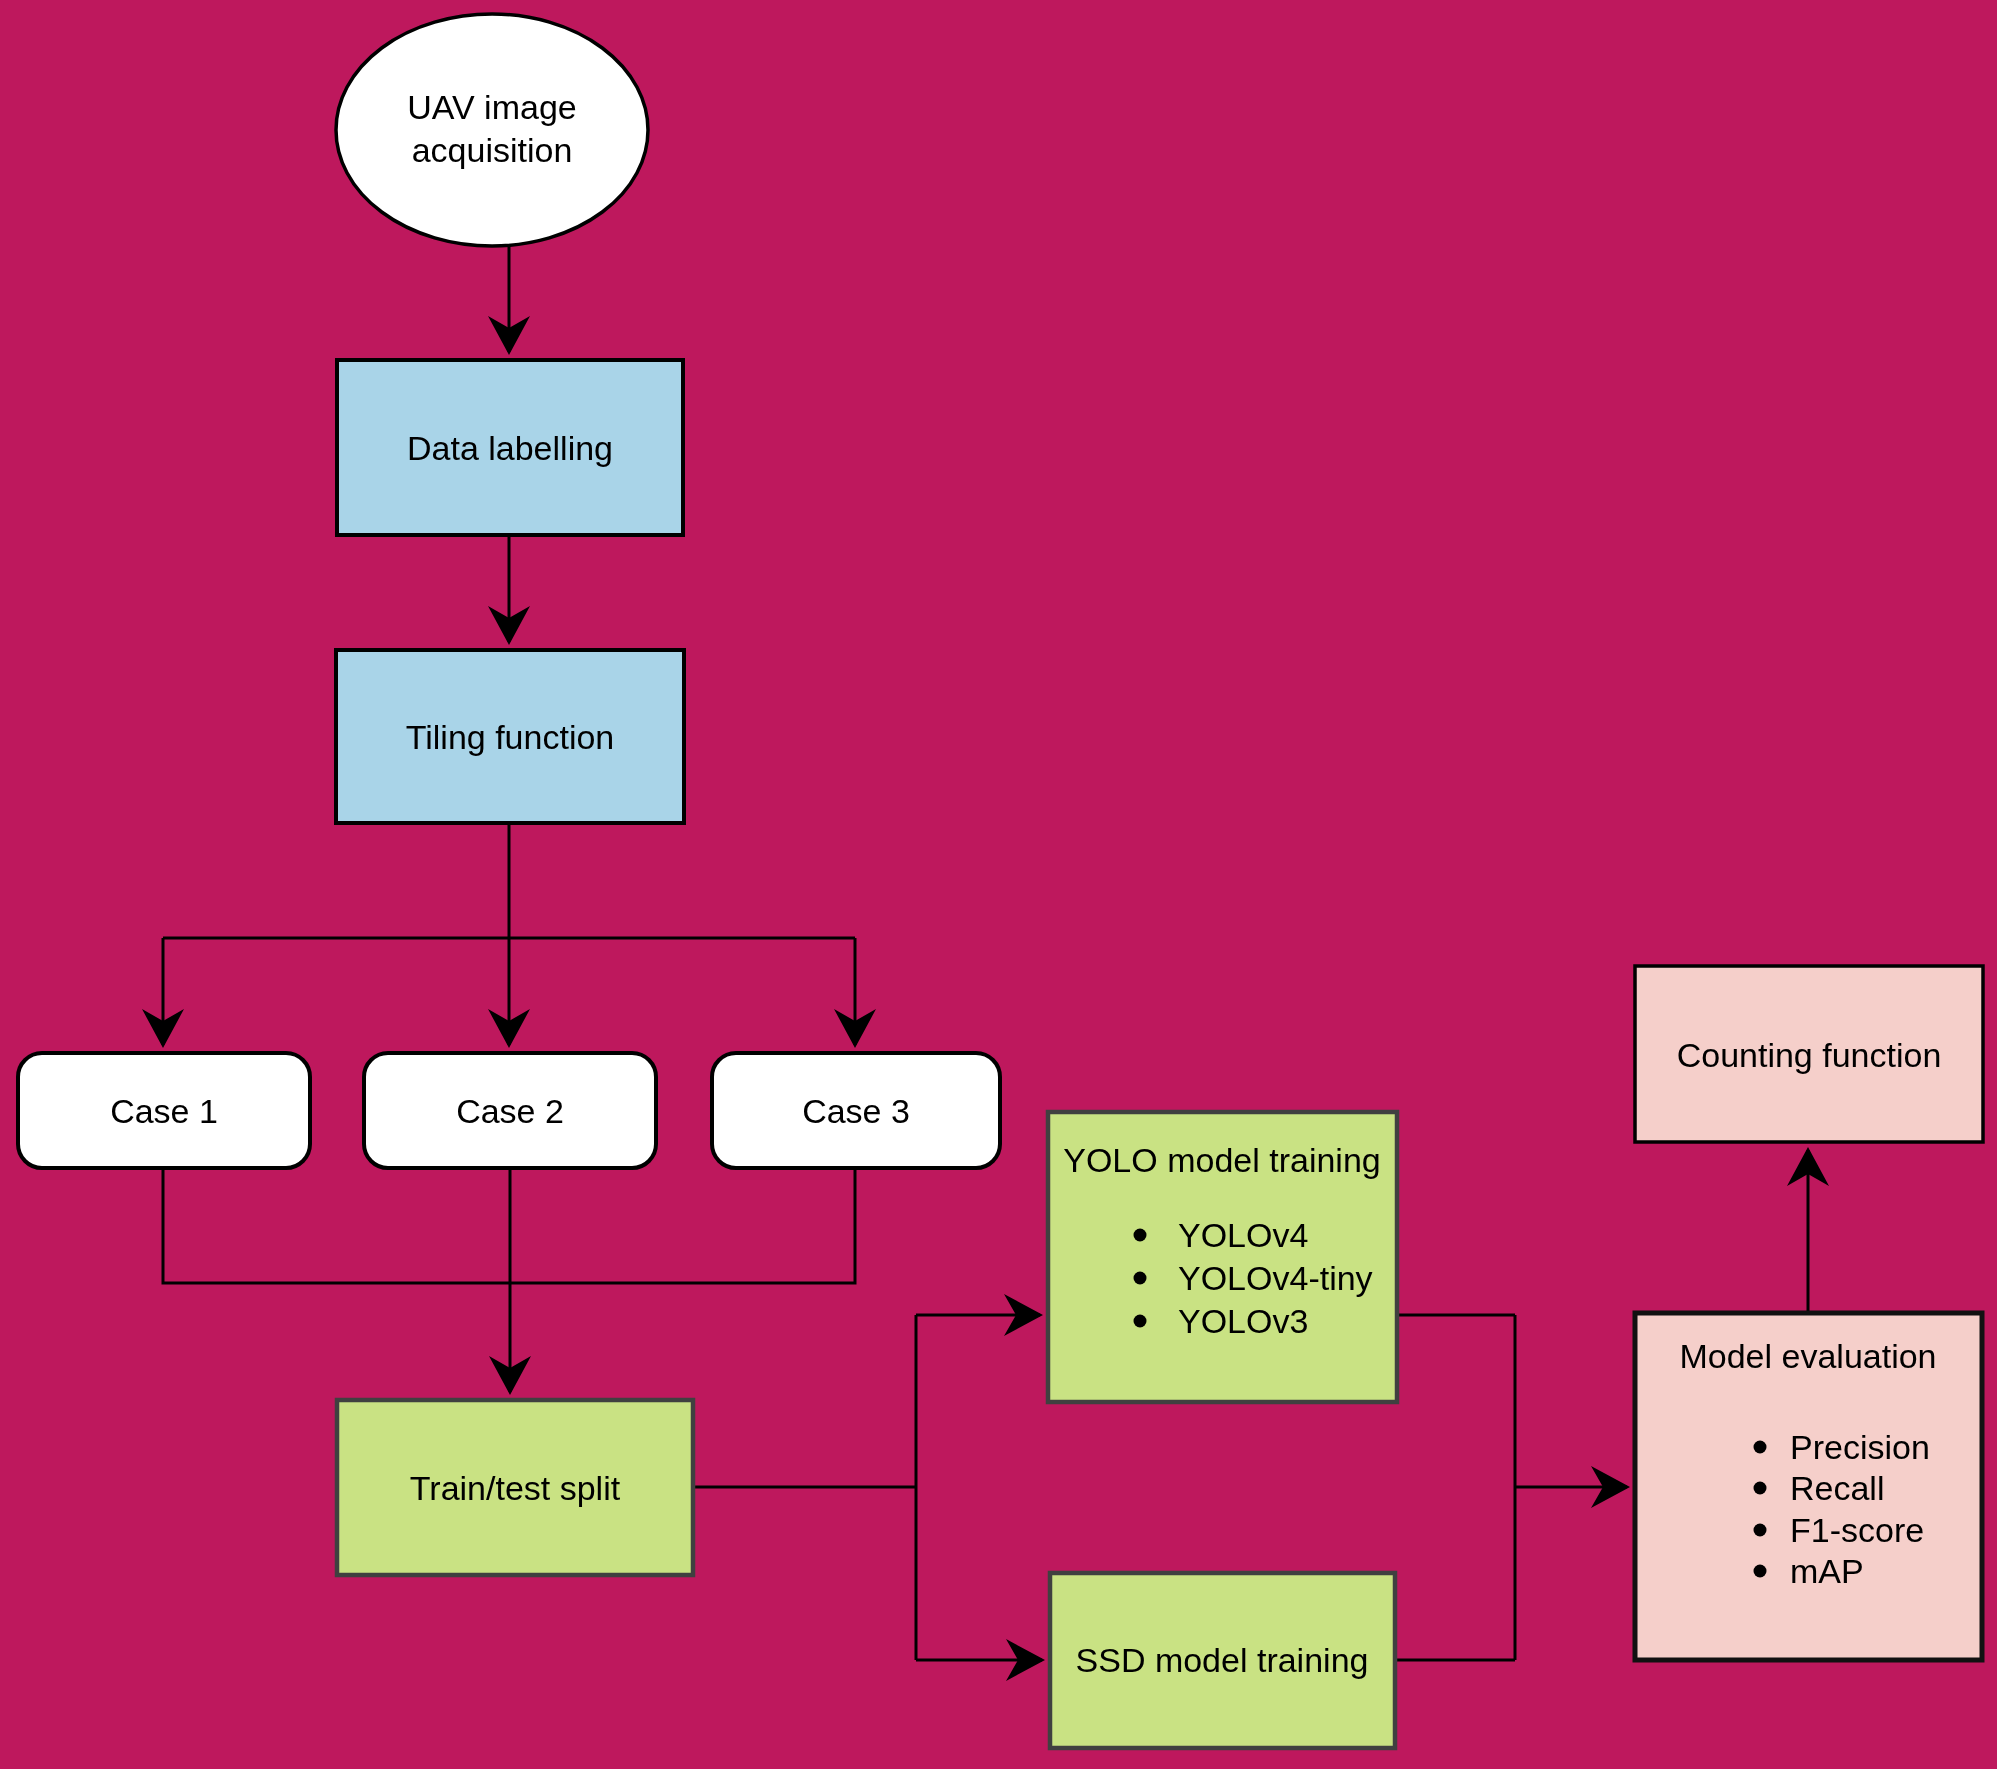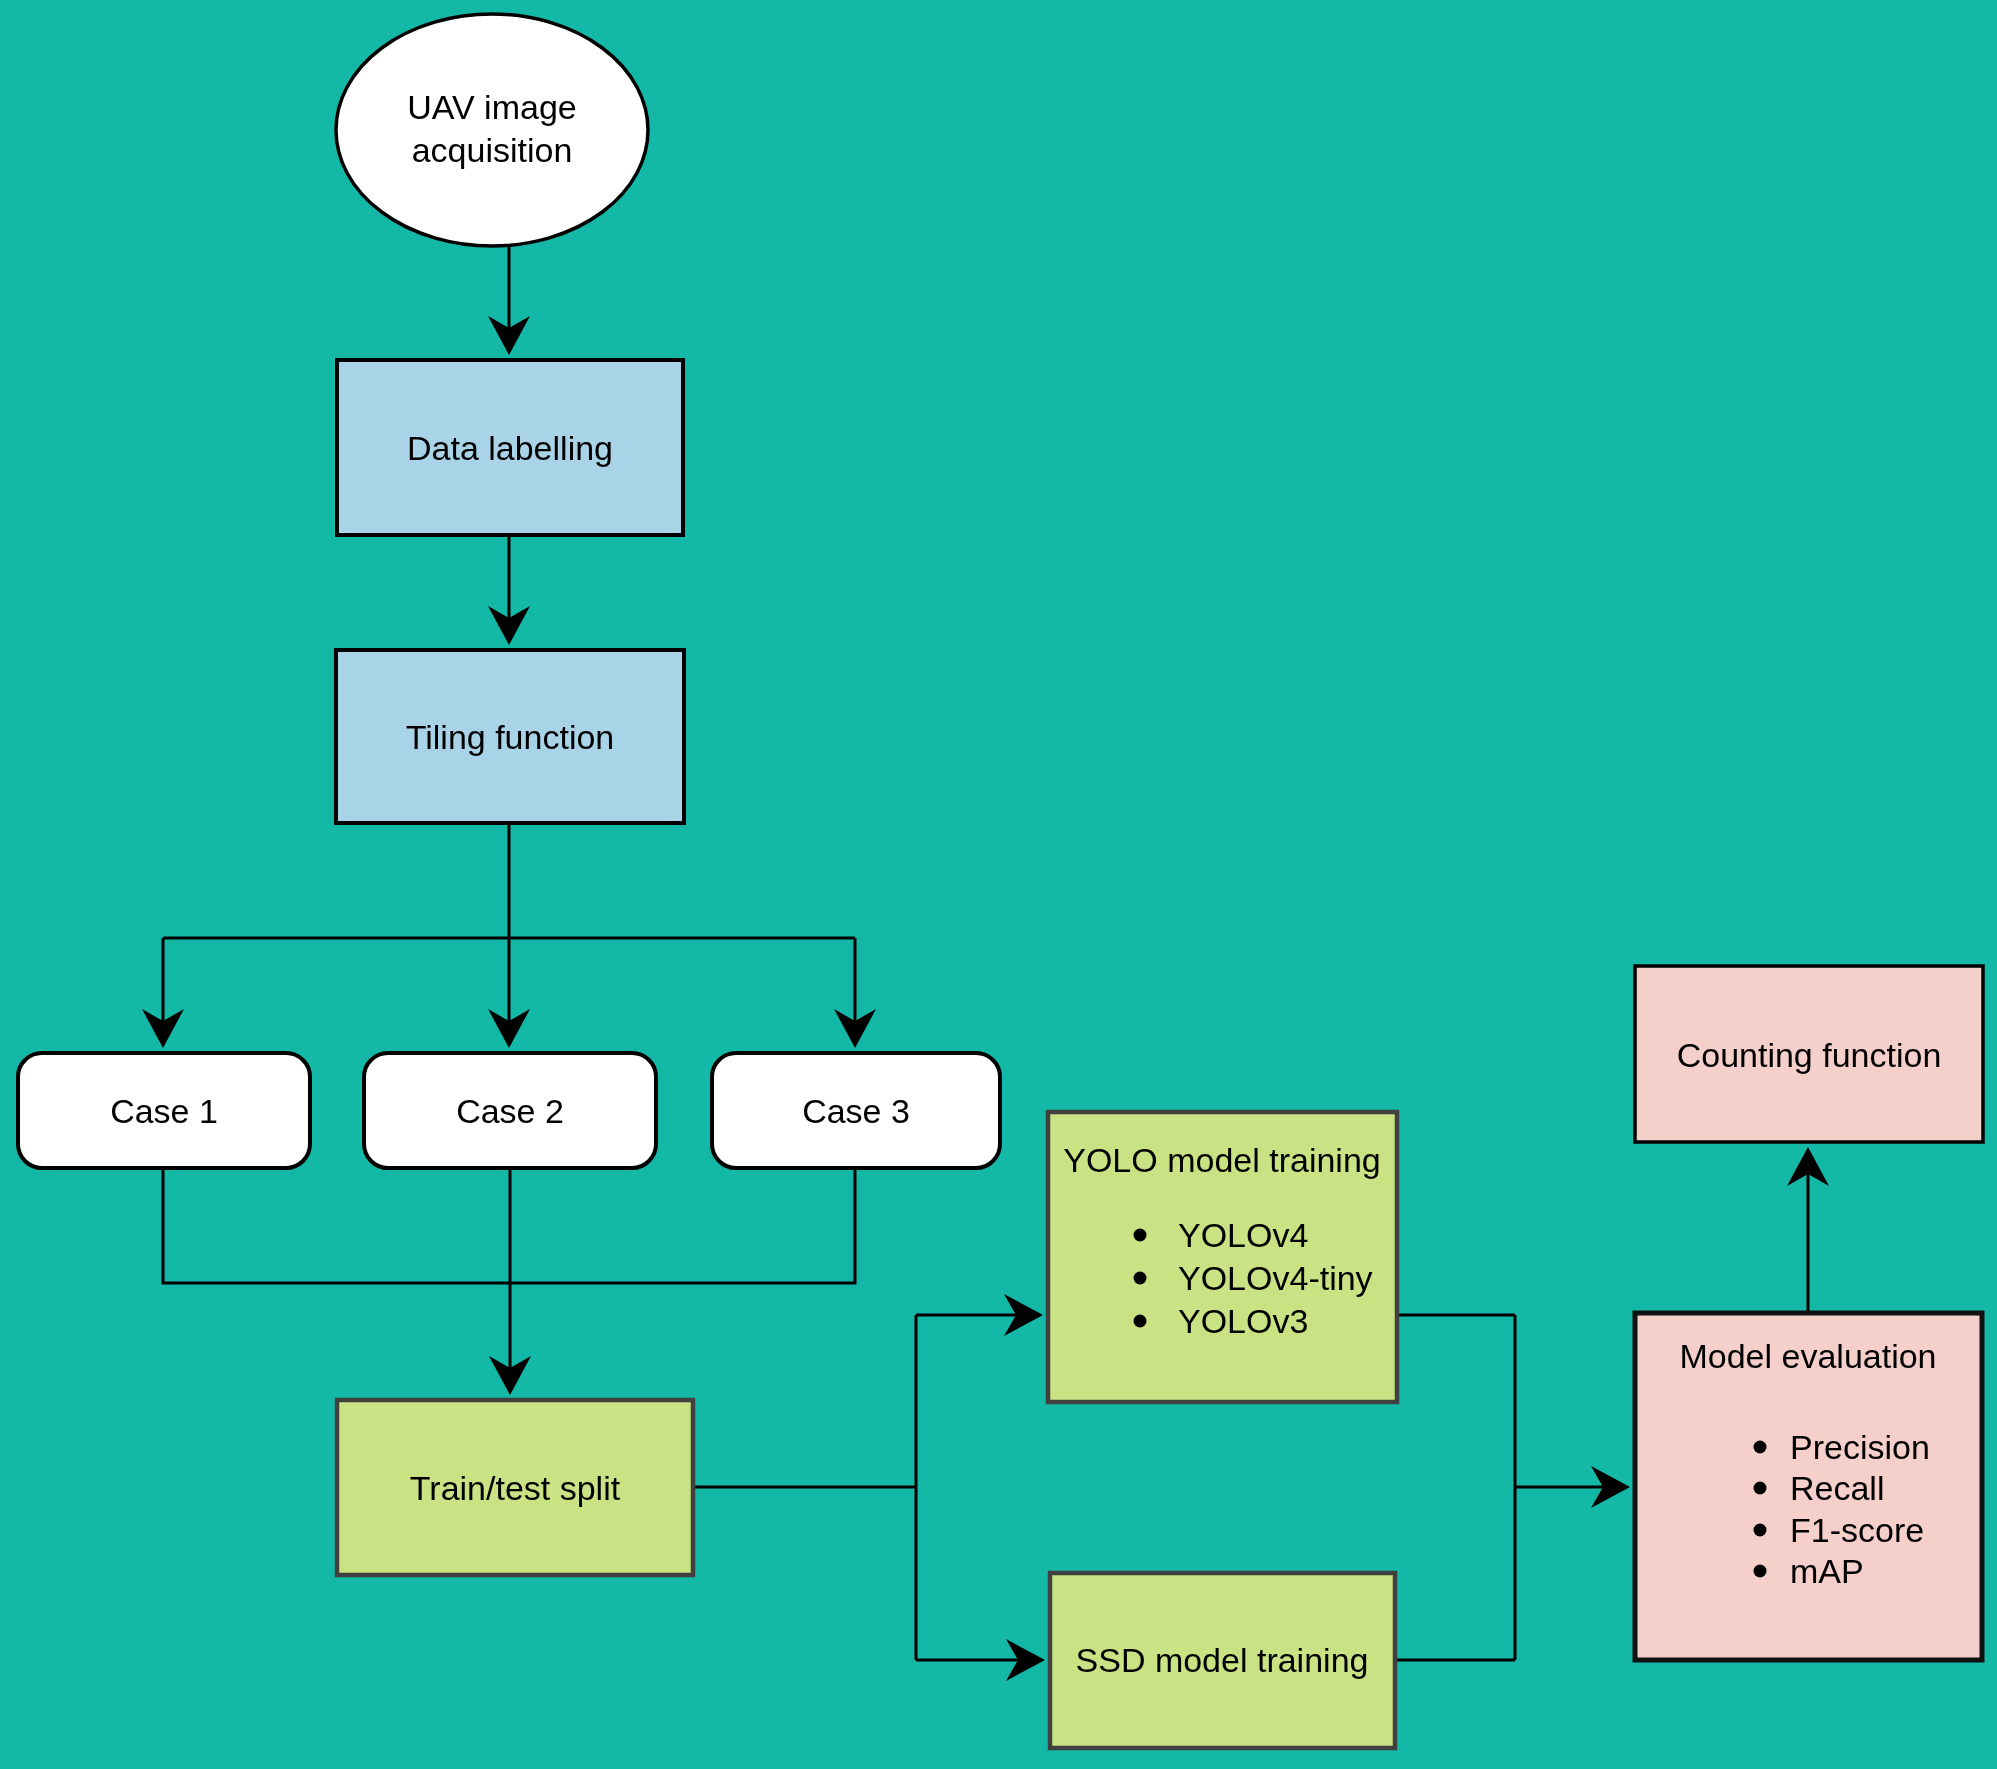--- a/index.html
+++ b/index.html
@@ -4,21 +4,21 @@
 <style>
   html, body {
     margin: 0;
     padding: 0;
     background: #ffffff;
   }
   .stage {
     position: relative;
     width: 1997px;
     height: 1769px;
-    background: #14b8a6;
+    background: #be185d;
     font-family: "Liberation Sans", sans-serif;
   }
   svg { display: block; }
   .conn {
     fill: none;
     stroke: #000000;
     stroke-width: 3;
   }
   .node-stroke-black { stroke: #000000; stroke-width: 4; }
   .node-stroke-dark  { stroke: #404040; stroke-width: 4.5; }

